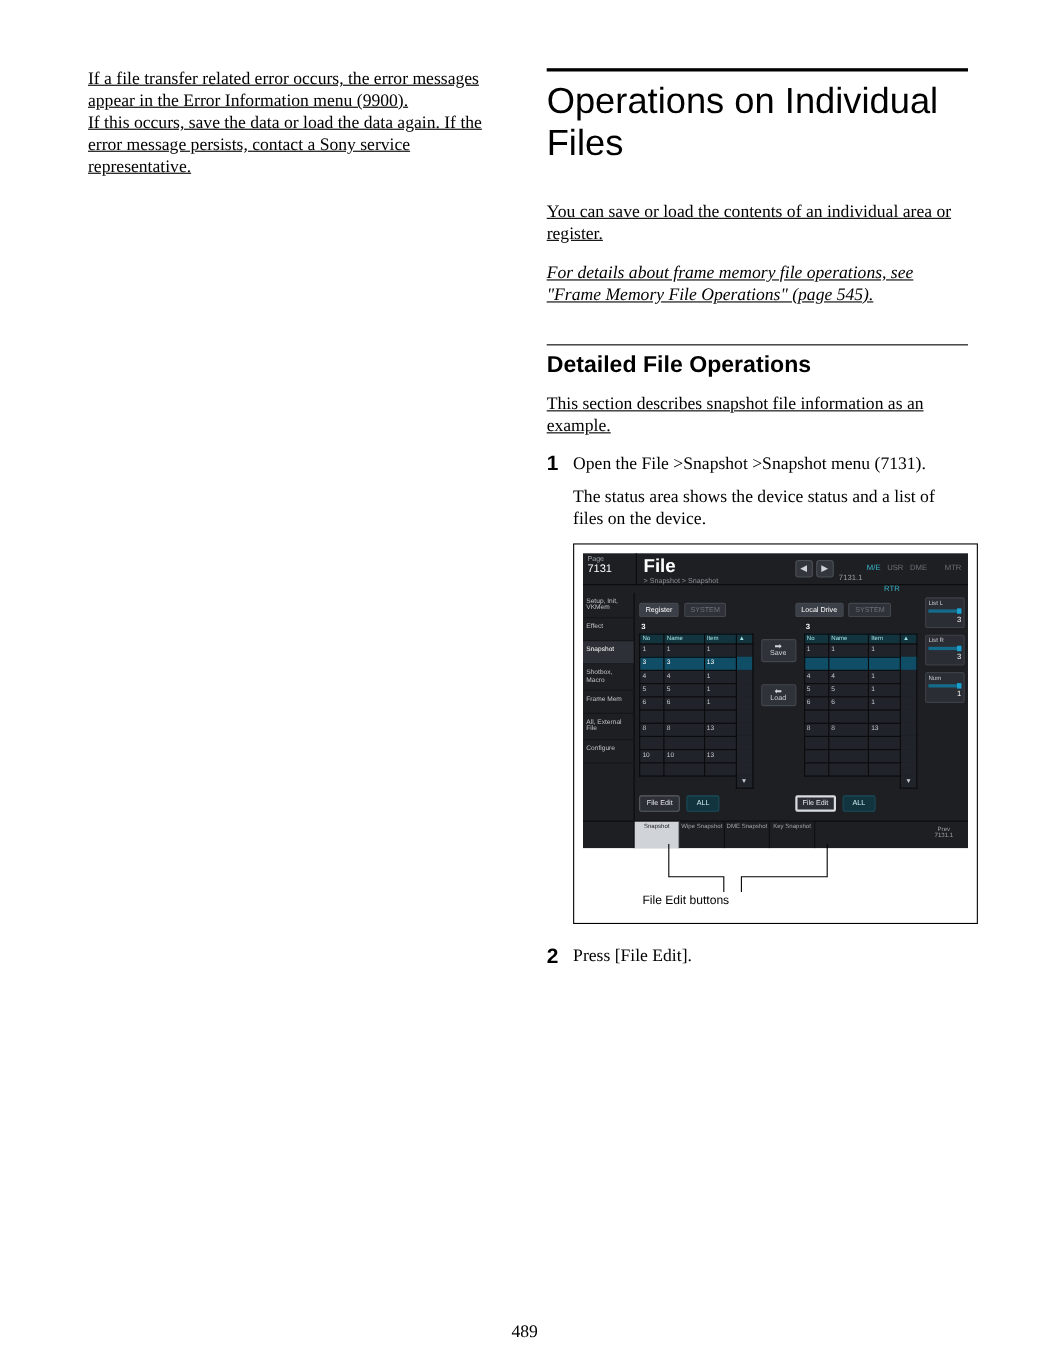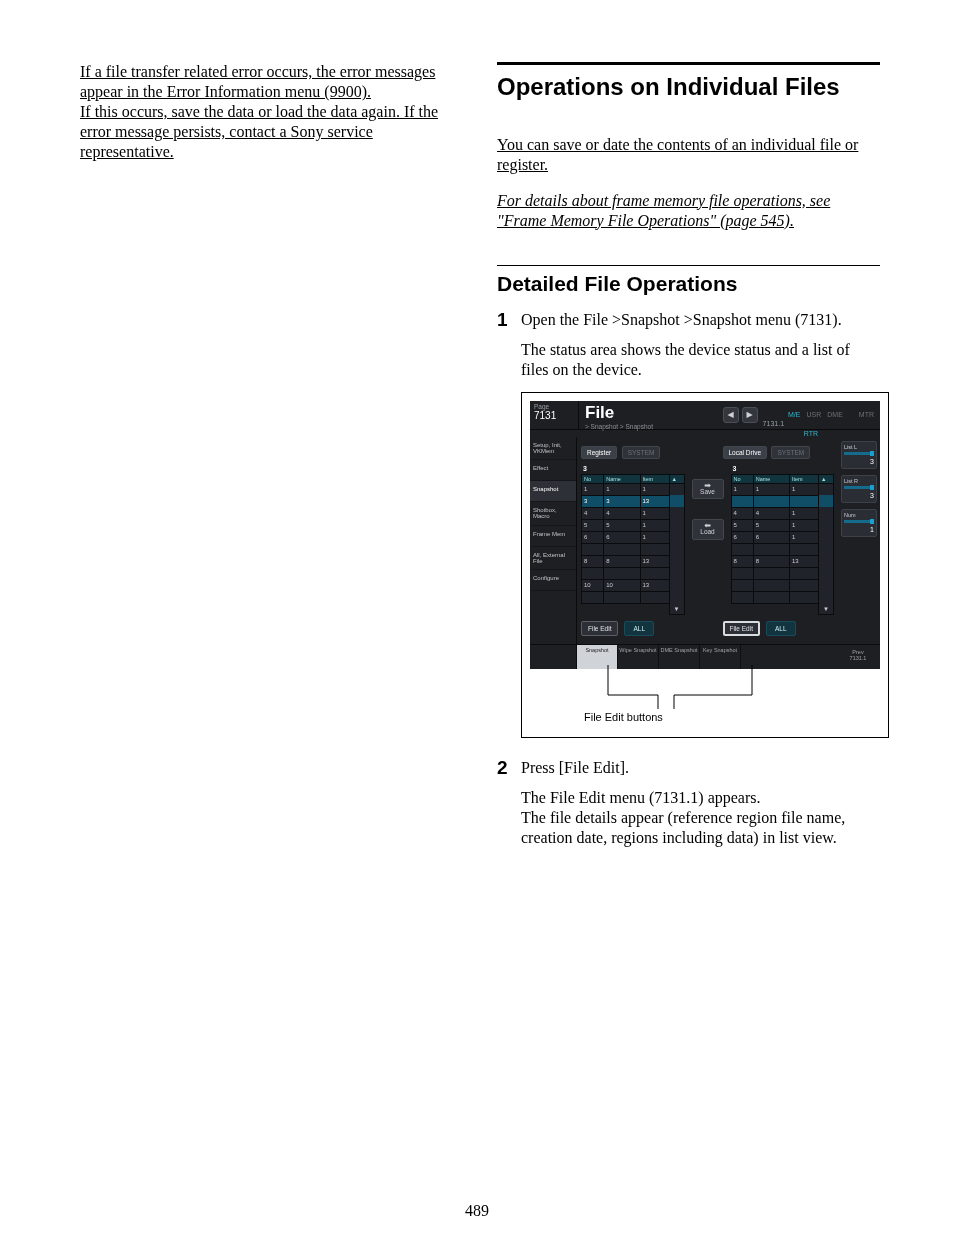--- a/index.html
+++ b/index.html
@@ -34,22 +34,22 @@
     font-size: 16px;
     line-height: 1.25;
     text-decoration: underline;
   }
   .rule-thick {
     border-top: 3px solid #000;
     margin: 0 0 8px 0;
   }
   .h1 {
     font-family: Arial, Helvetica, sans-serif;
-    font-weight: bold;
-    font-size: 24px;
+    font-weight: normal;
+    font-size: 33px;
     line-height: 1.15;
     margin: 0 0 34px 0;
   }
   .italic {
     font-style: italic;
   }
   .rule-thin {
     border-top: 1px solid #000;
     margin: 0 0 6px 0;
   }
@@ -336,25 +336,26 @@
 
     <div class="col">
       <div class="body">If a file transfer related error occurs, the error messages appear in the Error Information menu (9900).</div>
       <div class="body">If this occurs, save the data or load the data again. If the error message persists, contact a Sony service representative.</div>
     </div>
 
     <div class="col">
       <div class="rule-thick"></div>
       <div class="h1">Operations on Individual Files</div>
 
-      <div class="body" style="margin-bottom:16px">You can save or date the contents of an individual file or register.</div>
+      <div class="body" style="margin-bottom:16px">You can save or load the contents of an individual area or register.</div>
       <div class="body italic" style="margin-bottom:34px">For details about frame memory file operations, see "Frame Memory File Operations" (page 545).</div>
 
       <div class="rule-thin"></div>
       <div class="h2">Detailed File Operations</div>
+      <div class="body" style="margin-bottom:14px">This section describes snapshot file information as an example.</div>
 
       <div class="step">
         <div class="step-num">1</div>
         <div class="step-body">Open the File &gt;Snapshot &gt;Snapshot menu (7131).</div>
       </div>
       <div class="step-indent" style="margin-bottom:12px">The status area shows the device status and a list of files on the device.</div>
 
       <div class="fig-wrap">
         <div class="screenshot">
 
@@ -639,20 +640,18 @@
             <path d="M 222 0 L 222 30 L 144 30 L 144 44" stroke="#000" fill="none" stroke-width="1"></path>
           </svg>
           <div class="label">File Edit buttons</div>
         </div>
       </div>
 
       <div class="step">
         <div class="step-num">2</div>
         <div class="step-body">Press [File Edit].</div>
       </div>
-      <div class="step-indent" style="white-space:pre-line">The File Edit menu (7131.1) appears.
-The file details appear (reference region file name, creation date, regions including data) in list view.</div>
 
     </div>
   </div>
 
   <div class="pagenum">489</div>
 </div>
 
 </body></html>

